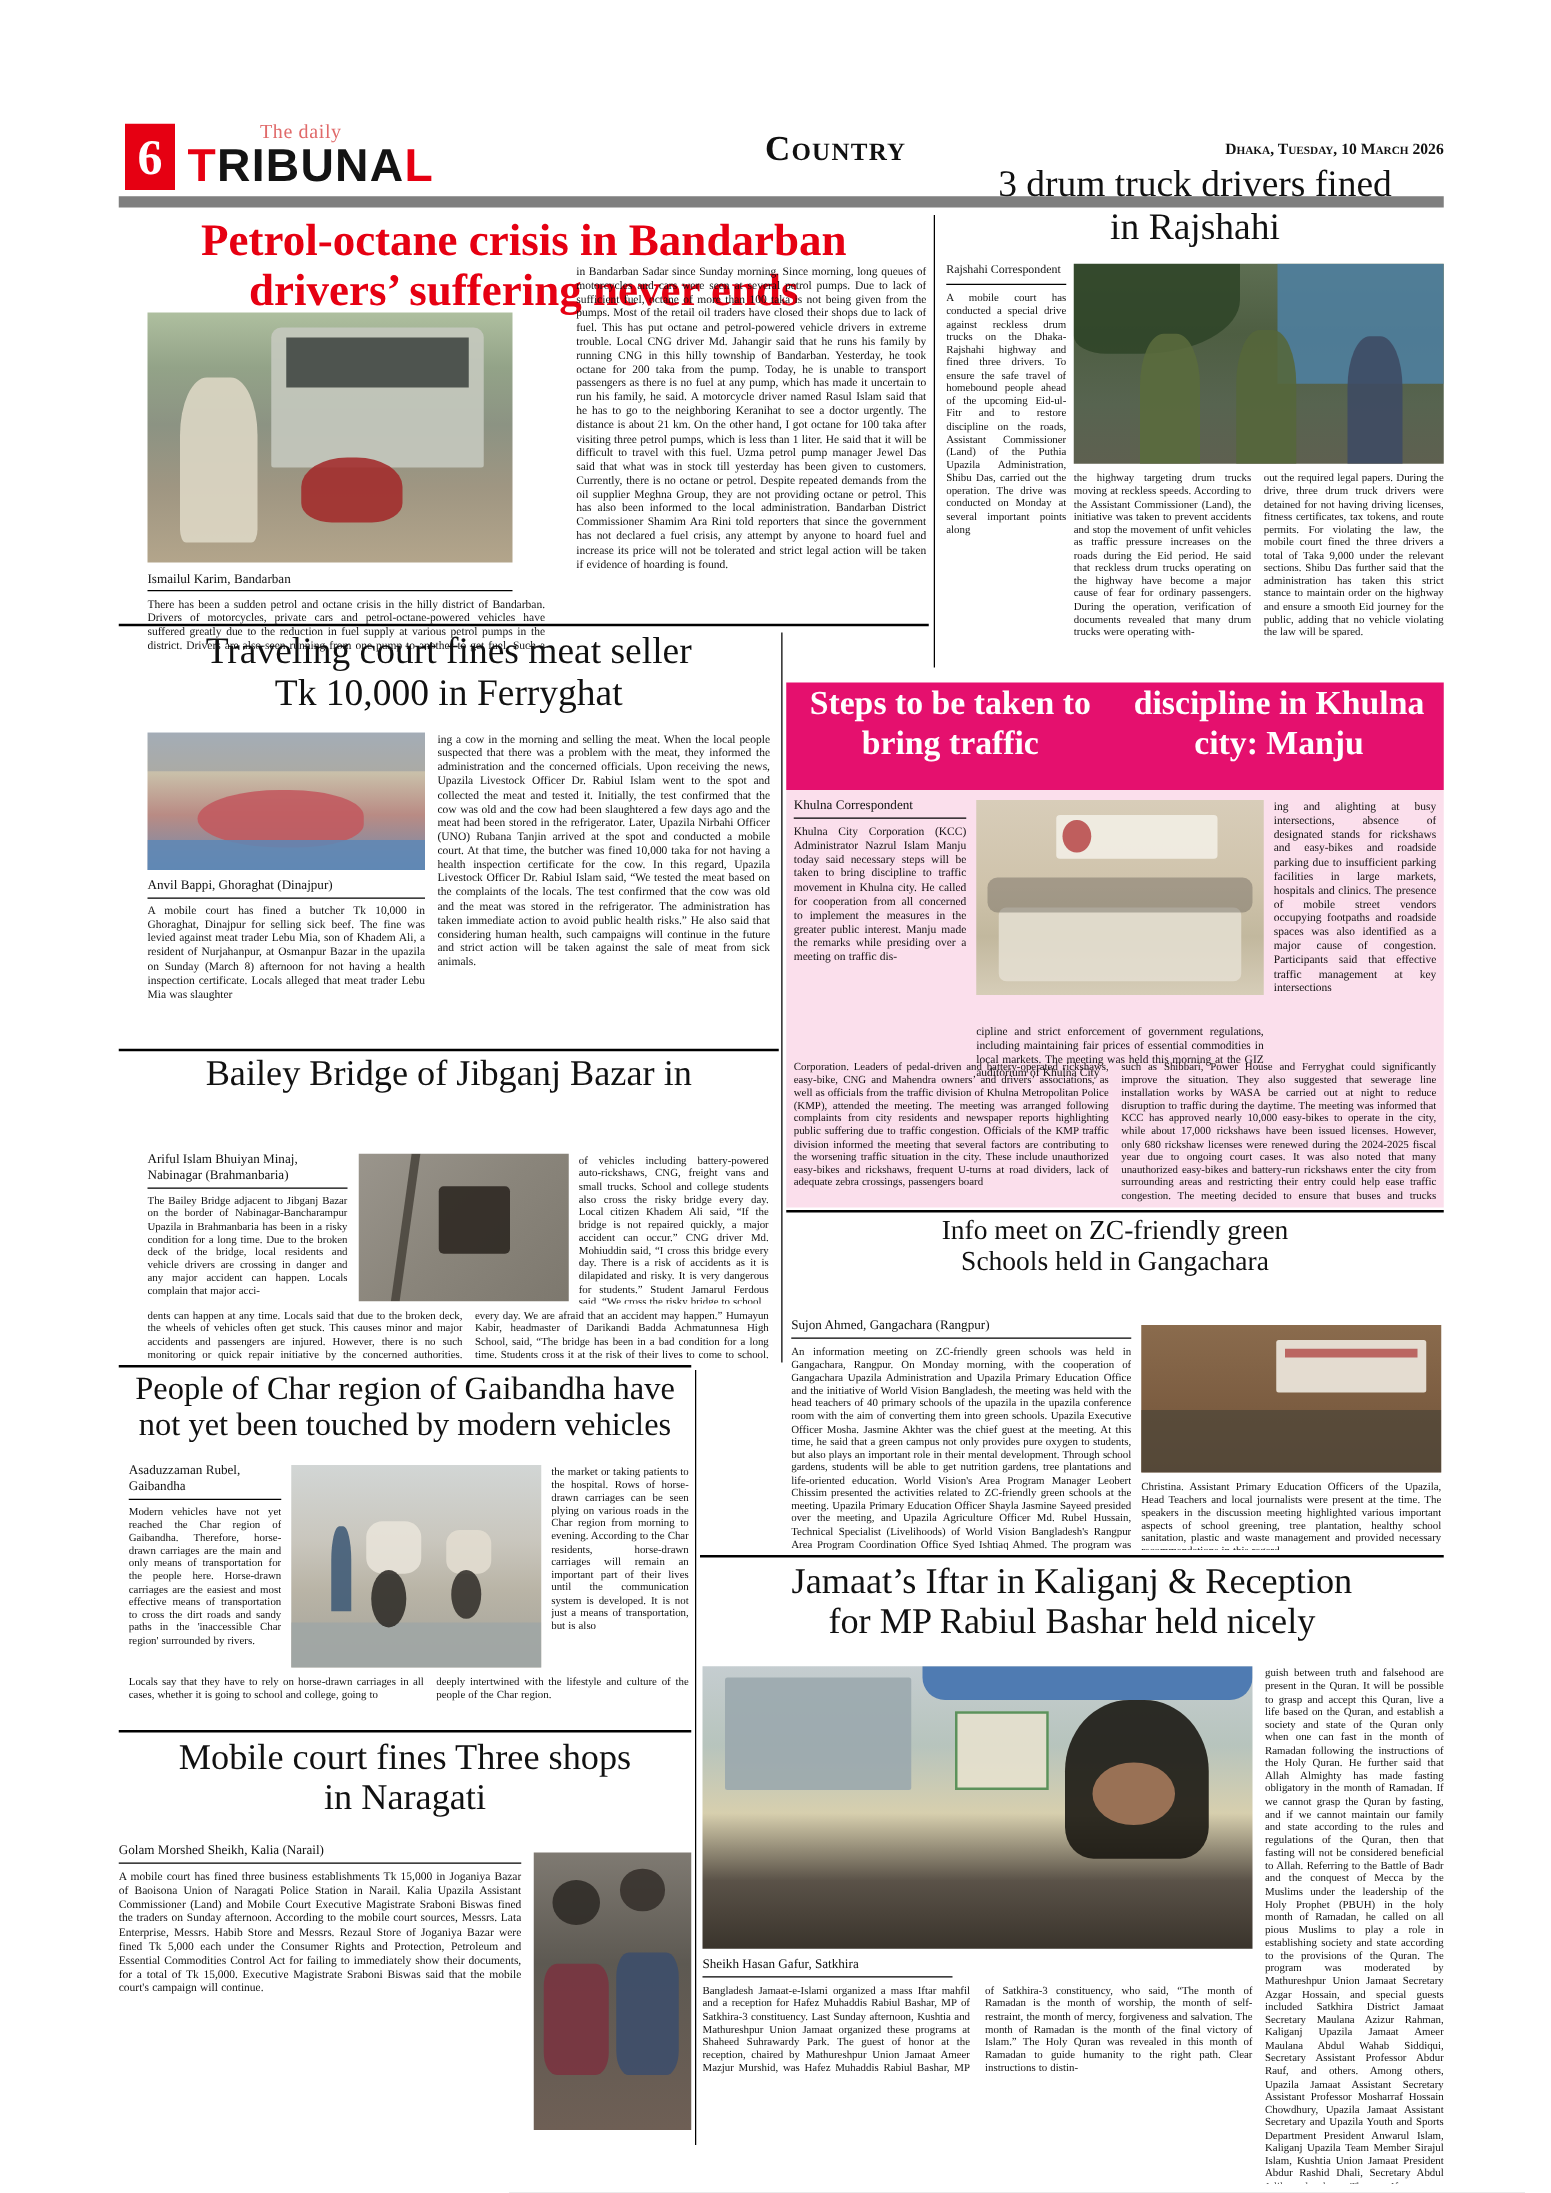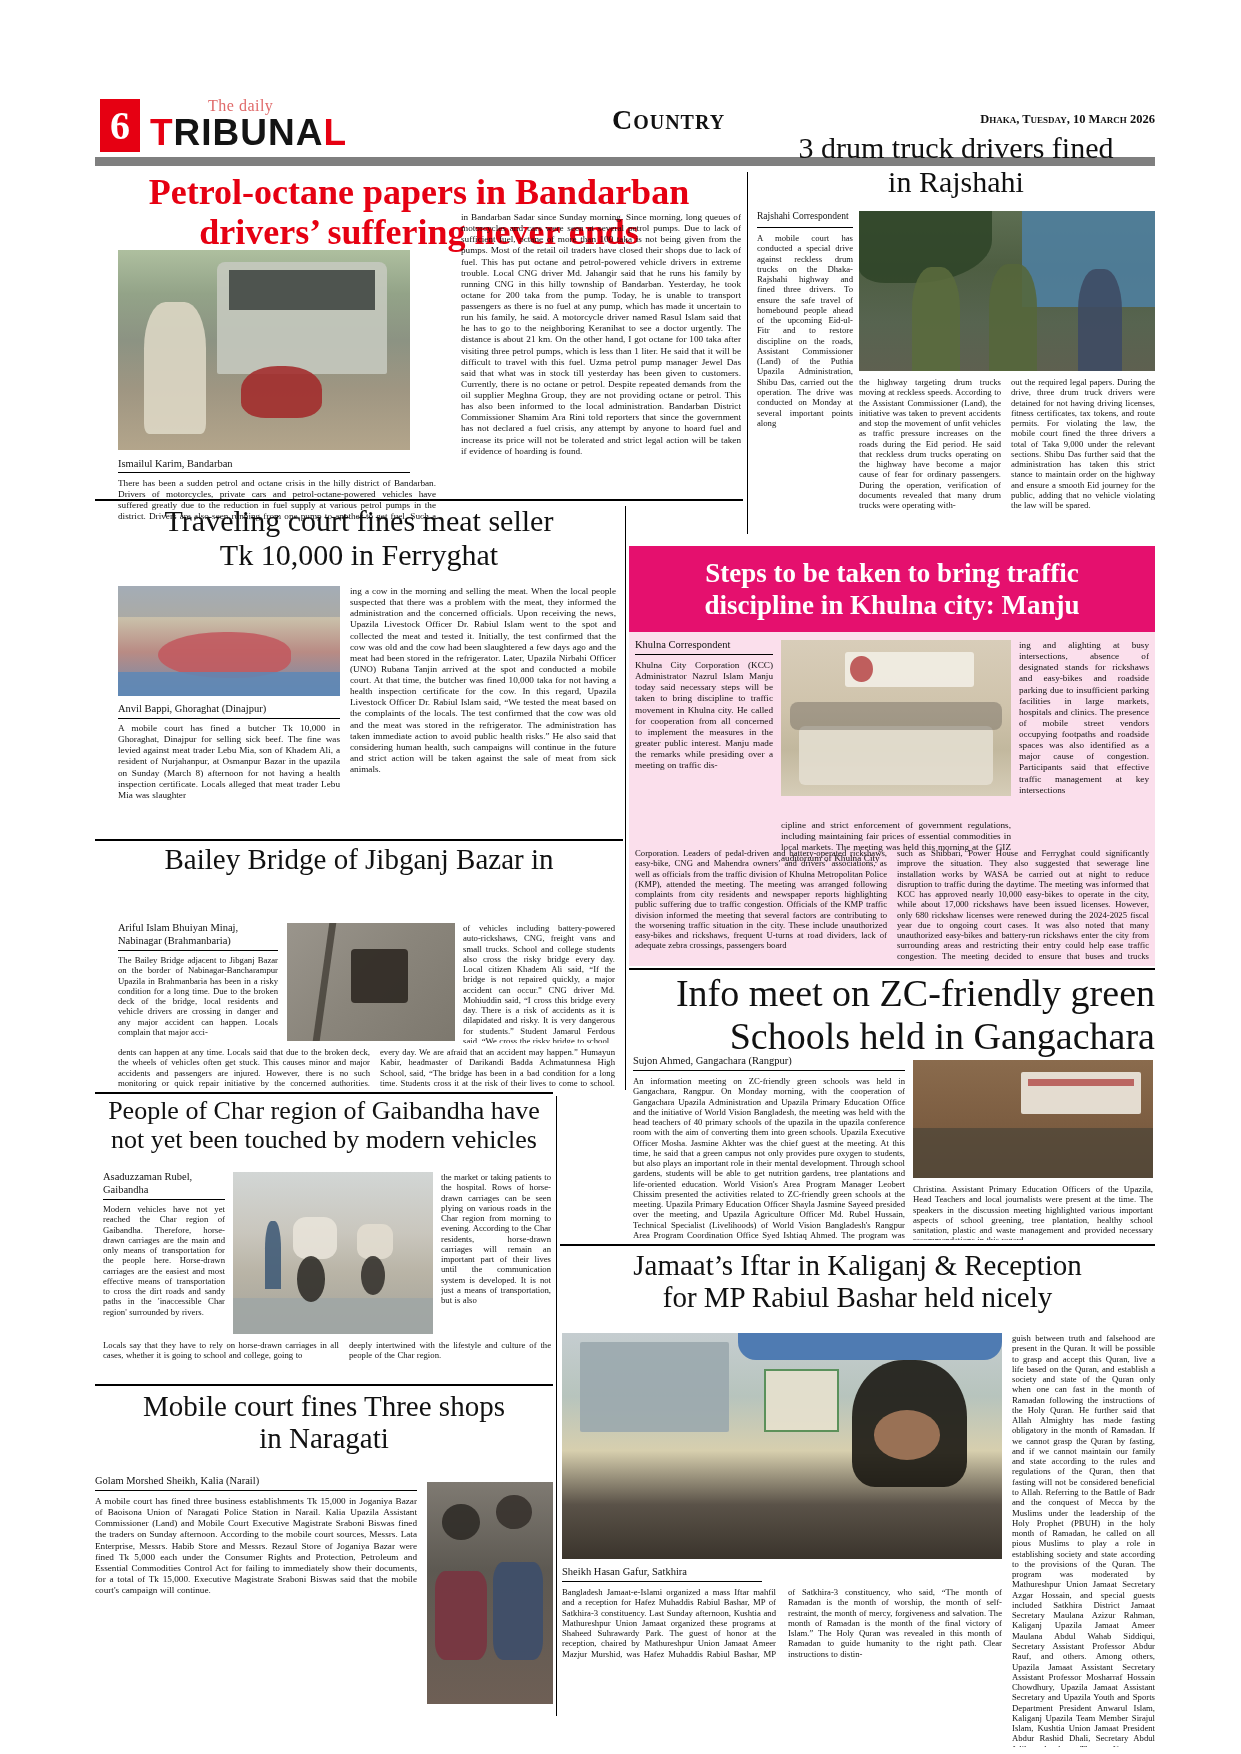--- a/index.html
+++ b/index.html
@@ -17,21 +17,21 @@
   .section-title{font-variant:small-caps;font-weight:700;font-size:28px;letter-spacing:1px;padding-left:48px;}
   .dateline{font-variant:small-caps;font-weight:700;font-size:12.5px;}
   .header-bar{background:#7f7f7f;}
   
   .hline{background:#000;height:2px;}
   .vline{background:#000;width:1px;}
   
   .hl{text-align:center;line-height:1.12;font-weight:400;}
   .hl.red{color:#e60012;font-weight:700;}
   .banner{background:#e5106e;color:#fff;font-weight:700;text-align:center;
-          display:flex;flex-direction:column;justify-content:center;line-height:1.2;}
+          display:flex;flex-direction:row;justify-content:center;line-height:1.2;}
   
   .byline{font-size:10.5px;line-height:1.25;}
   .byline-rule{border-bottom:1.8px solid #000;margin-top:3px;}
   .body-text{font-size:9.2px;line-height:1.21;text-align:justify;overflow:hidden;
              word-spacing:.3px;}
   .body-text.small{font-size:8.7px;line-height:1.18;}
   .two-col{column-count:2;column-gap:12px;}
   .pinkbg{background:#fbdfec;}
   
   .photo{overflow:hidden;}
@@ -50,21 +50,21 @@
     <div class="masthead">
       <span class="red">T</span><span class="blk">RIBUNA</span><span class="red">L</span>
     </div>
   </div>
   <div class="abs section-title" style="left:0;top:104px;width:1241px;text-align:center;">Country</div>
   <div class="abs dateline" style="left:855px;top:112px;width:300px;text-align:right;">Dhaka, Tuesday, 10 March 2026</div>
   <div class="abs header-bar" style="left:95px;top:157px;width:1060px;height:9px;"></div>
 
   <div class="abs" style="left:95px;top:172px;width:648px;height:325px;">
     <div class="hl red" style="font-size:36px;">
-      <div>Petrol-octane papers in Bandarban</div>
+      <div>Petrol-octane crisis in Bandarban</div>
       <div>drivers’ suffering never ends</div>
     </div>
     <div class="abs photo" style="left:23px;top:78px;width:292px;height:200px;background:linear-gradient(180deg,#aebf9f 0%,#93a388 22%,#8c9383 45%,#9f9682 70%,#b3a58b 100%);">
       <div class="ph-shape" style="left:34%;top:6%;width:58%;height:56%;background:#c6cabf;border-radius:8px 8px 2px 2px;"></div>
       <div class="ph-shape" style="left:38%;top:10%;width:50%;height:20%;background:#3d4440;"></div>
       <div class="ph-shape" style="left:42%;top:58%;width:28%;height:26%;background:#a22a2a;border-radius:45% 45% 30% 30%;"></div>
       <div class="ph-shape" style="left:9%;top:26%;width:21%;height:66%;background:#ded8c6;border-radius:35% 35% 8% 8%;"></div>
     </div>
     <div class="abs byline" style="left:23px;top:285px;width:292px;">Ismailul Karim, Bandarban</div>
     <div class="abs byline-rule" style="left:23px;top:297px;width:292px;"></div>
@@ -148,21 +148,21 @@
       <div class="ph-shape" style="left:38%;top:22%;width:34%;height:46%;background:#2b2620;border-radius:4px;"></div>
       <div class="ph-shape" style="left:20%;top:0;width:4%;height:100%;background:#4a463e;transform:skewX(-8deg);"></div>
     </div>
     <div class="abs body-text small" style="left:368px;top:80px;width:152px;height:120px;">of vehicles including battery-powered auto-rickshaws, CNG, freight vans and small trucks. School and college students also cross the risky bridge every day. Local citizen Khadem Ali said, “If the bridge is not repaired quickly, a major accident can occur.” CNG driver Md. Mohiuddin said, “I cross this bridge every day. There is a risk of accidents as it is dilapidated and risky. It is very dangerous for students.” Student Jamarul Ferdous said, “We cross the risky bridge to school</div>
     <div class="abs body-text small" style="left:23px;top:204px;width:252px;height:42px;">dents can happen at any time. Locals said that due to the broken deck, the wheels of vehicles often get stuck. This causes minor and major accidents and passengers are injured. However, there is no such monitoring or quick repair initiative by the concerned authorities. Every day, thousands of people from Nabinagar, Bancharampur and other villages use the bridge to travel to Dhaka and other places. The importance of the bridge is very high due to the movement of hundreds</div>
     <div class="abs body-text small" style="left:285px;top:204px;width:235px;height:42px;">every day. We are afraid that an accident may happen.” Humayun Kabir, headmaster of Darikandi Badda Achmatunnesa High School, said, “The bridge has been in a bad condition for a long time. Students cross it at the risk of their lives to come to school. It is important to repair or rebuild the bridge quickly.” Nabinagar Upazila Engineer Md. Mahbub Hossain said, “The matter of repairing the bridge has been reported to the higher authorities.”</div>
   </div>
 
   <div class="abs hline" style="left:629px;top:968px;width:526px;"></div>
   <div class="abs" style="left:629px;top:972px;width:526px;height:271px;">
-    <div class="hl" style="font-size:38px;text-align:right;">
+    <div class="hl" style="font-size:22px;">
       <div>Info meet on ZC-friendly green</div>
       <div>Schools held in Gangachara</div>
     </div>
     <div class="abs byline" style="left:4px;top:82px;width:272px;">Sujon Ahmed, Gangachara (Rangpur)</div>
     <div class="abs byline-rule" style="left:4px;top:95px;width:272px;"></div>
     <div class="abs body-text small" style="left:4px;top:104px;width:272px;height:164px;">An information meeting on ZC-friendly green schools was held in Gangachara, Rangpur. On Monday morning, with the cooperation of Gangachara Upazila Administration and Upazila Primary Education Office and the initiative of World Vision Bangladesh, the meeting was held with the head teachers of 40 primary schools of the upazila in the upazila conference room with the aim of converting them into green schools. Upazila Executive Officer Mosha. Jasmine Akhter was the chief guest at the meeting. At this time, he said that a green campus not only provides pure oxygen to students, but also plays an important role in their mental development. Through school gardens, students will be able to get nutrition gardens, tree plantations and life-oriented education. World Vision's Area Program Manager Leobert Chissim presented the activities related to ZC-friendly green schools at the meeting. Upazila Primary Education Officer Shayla Jasmine Sayeed presided over the meeting, and Upazila Agriculture Officer Md. Rubel Hussain, Technical Specialist (Livelihoods) of World Vision Bangladesh's Rangpur Area Program Coordination Office Syed Ishtiaq Ahmed. The program was moderated by Program Officer</div>
     <div class="abs photo" style="left:284px;top:88px;width:240px;height:118px;background:linear-gradient(180deg,#8a6b4d 0%,#7c5d41 55%,#6d5139 100%);">
       <div class="ph-shape" style="left:45%;top:10%;width:50%;height:36%;background:#f1ede4;border-radius:2px;"></div>
       <div class="ph-shape" style="left:48%;top:16%;width:44%;height:6%;background:#a33;opacity:.7;"></div>
       <div class="ph-shape" style="left:0;top:58%;width:100%;height:42%;background:#4e4538;opacity:.75;"></div>

